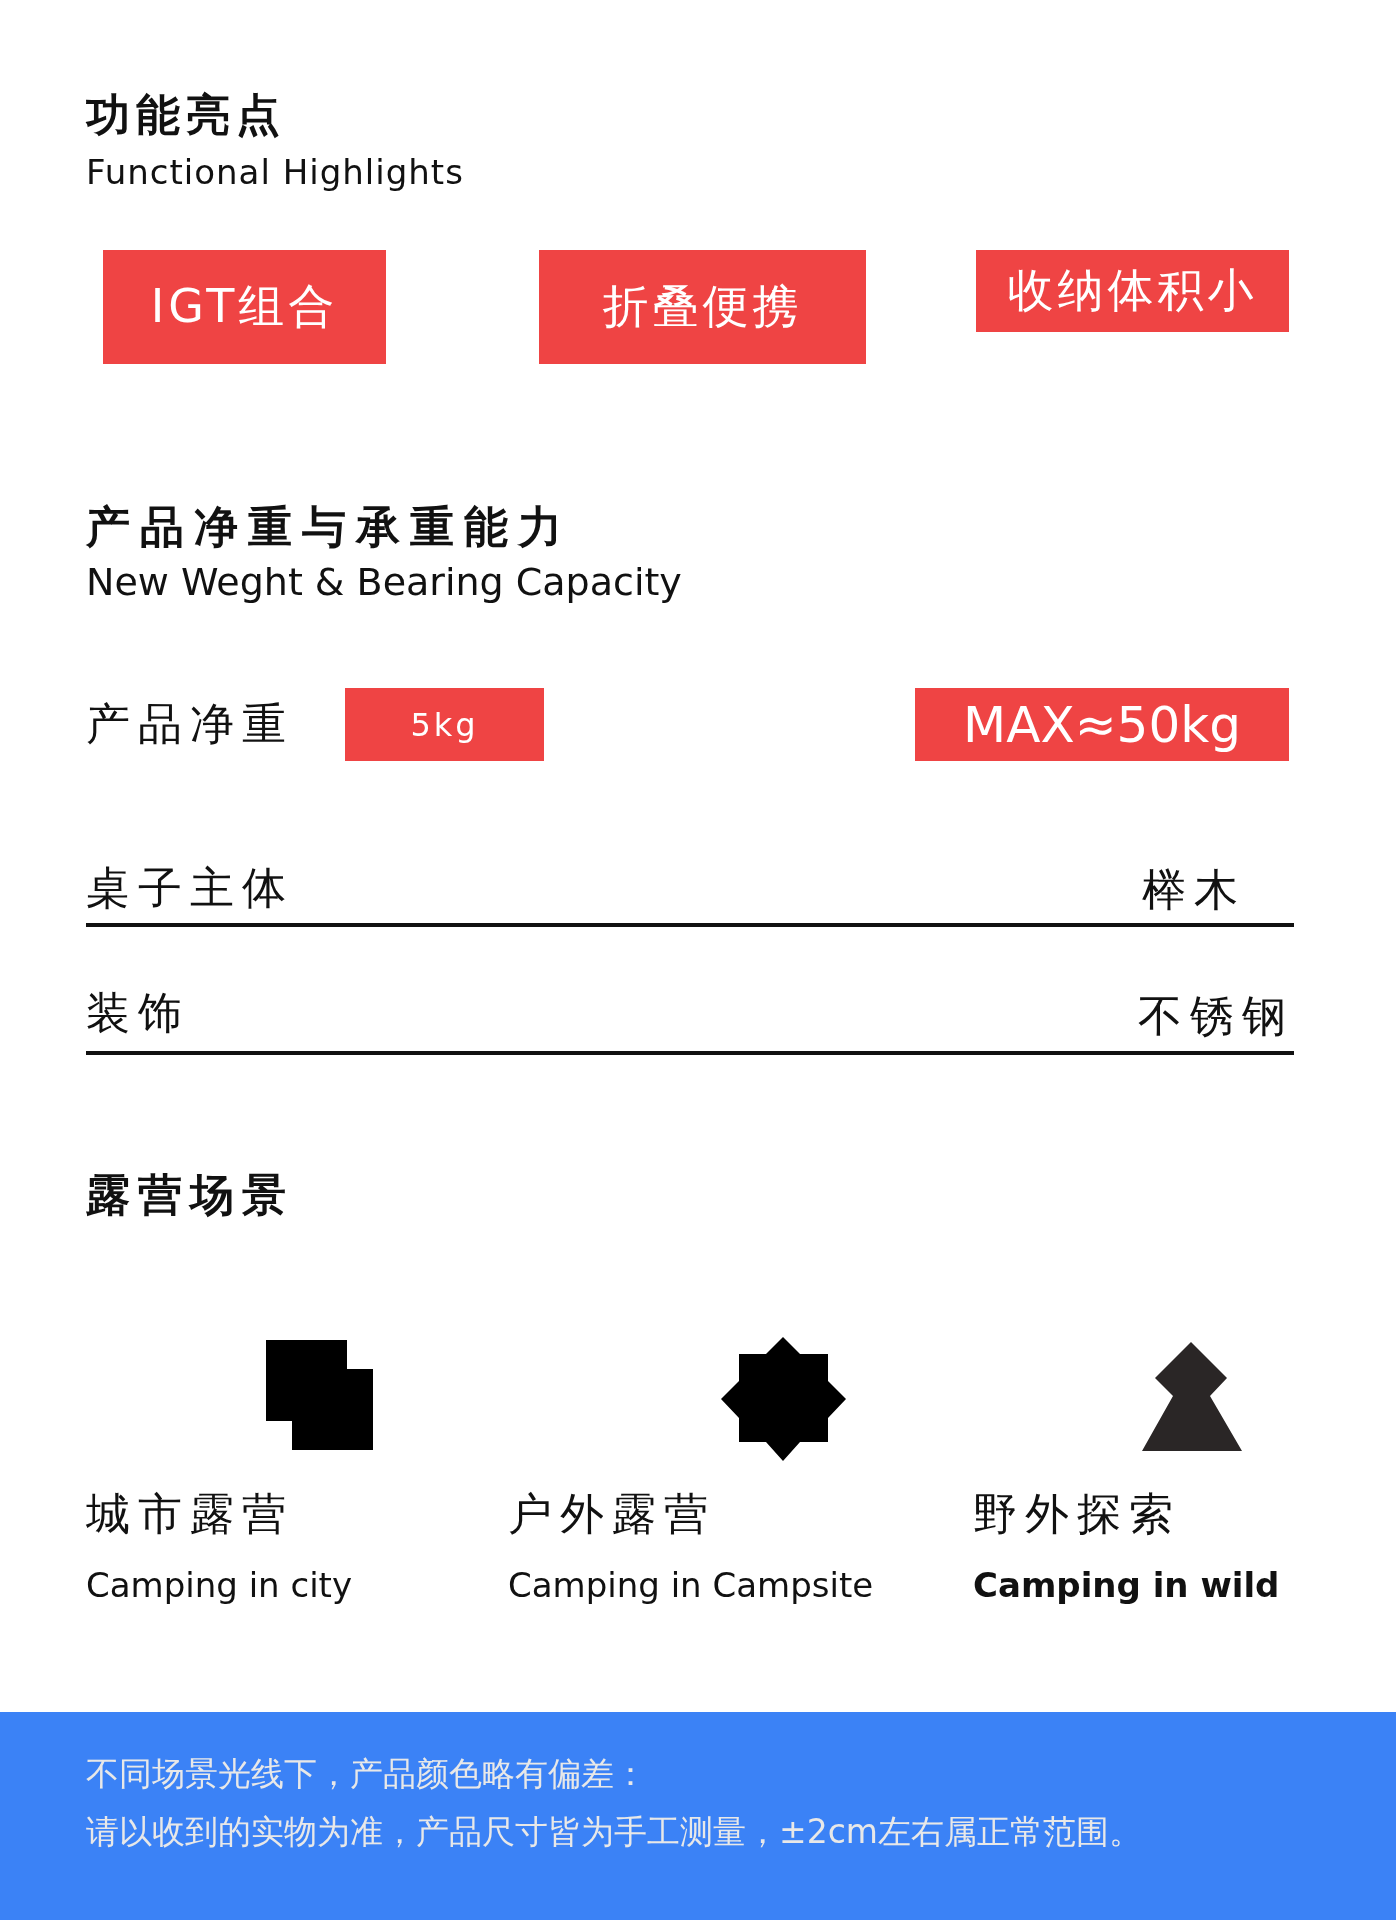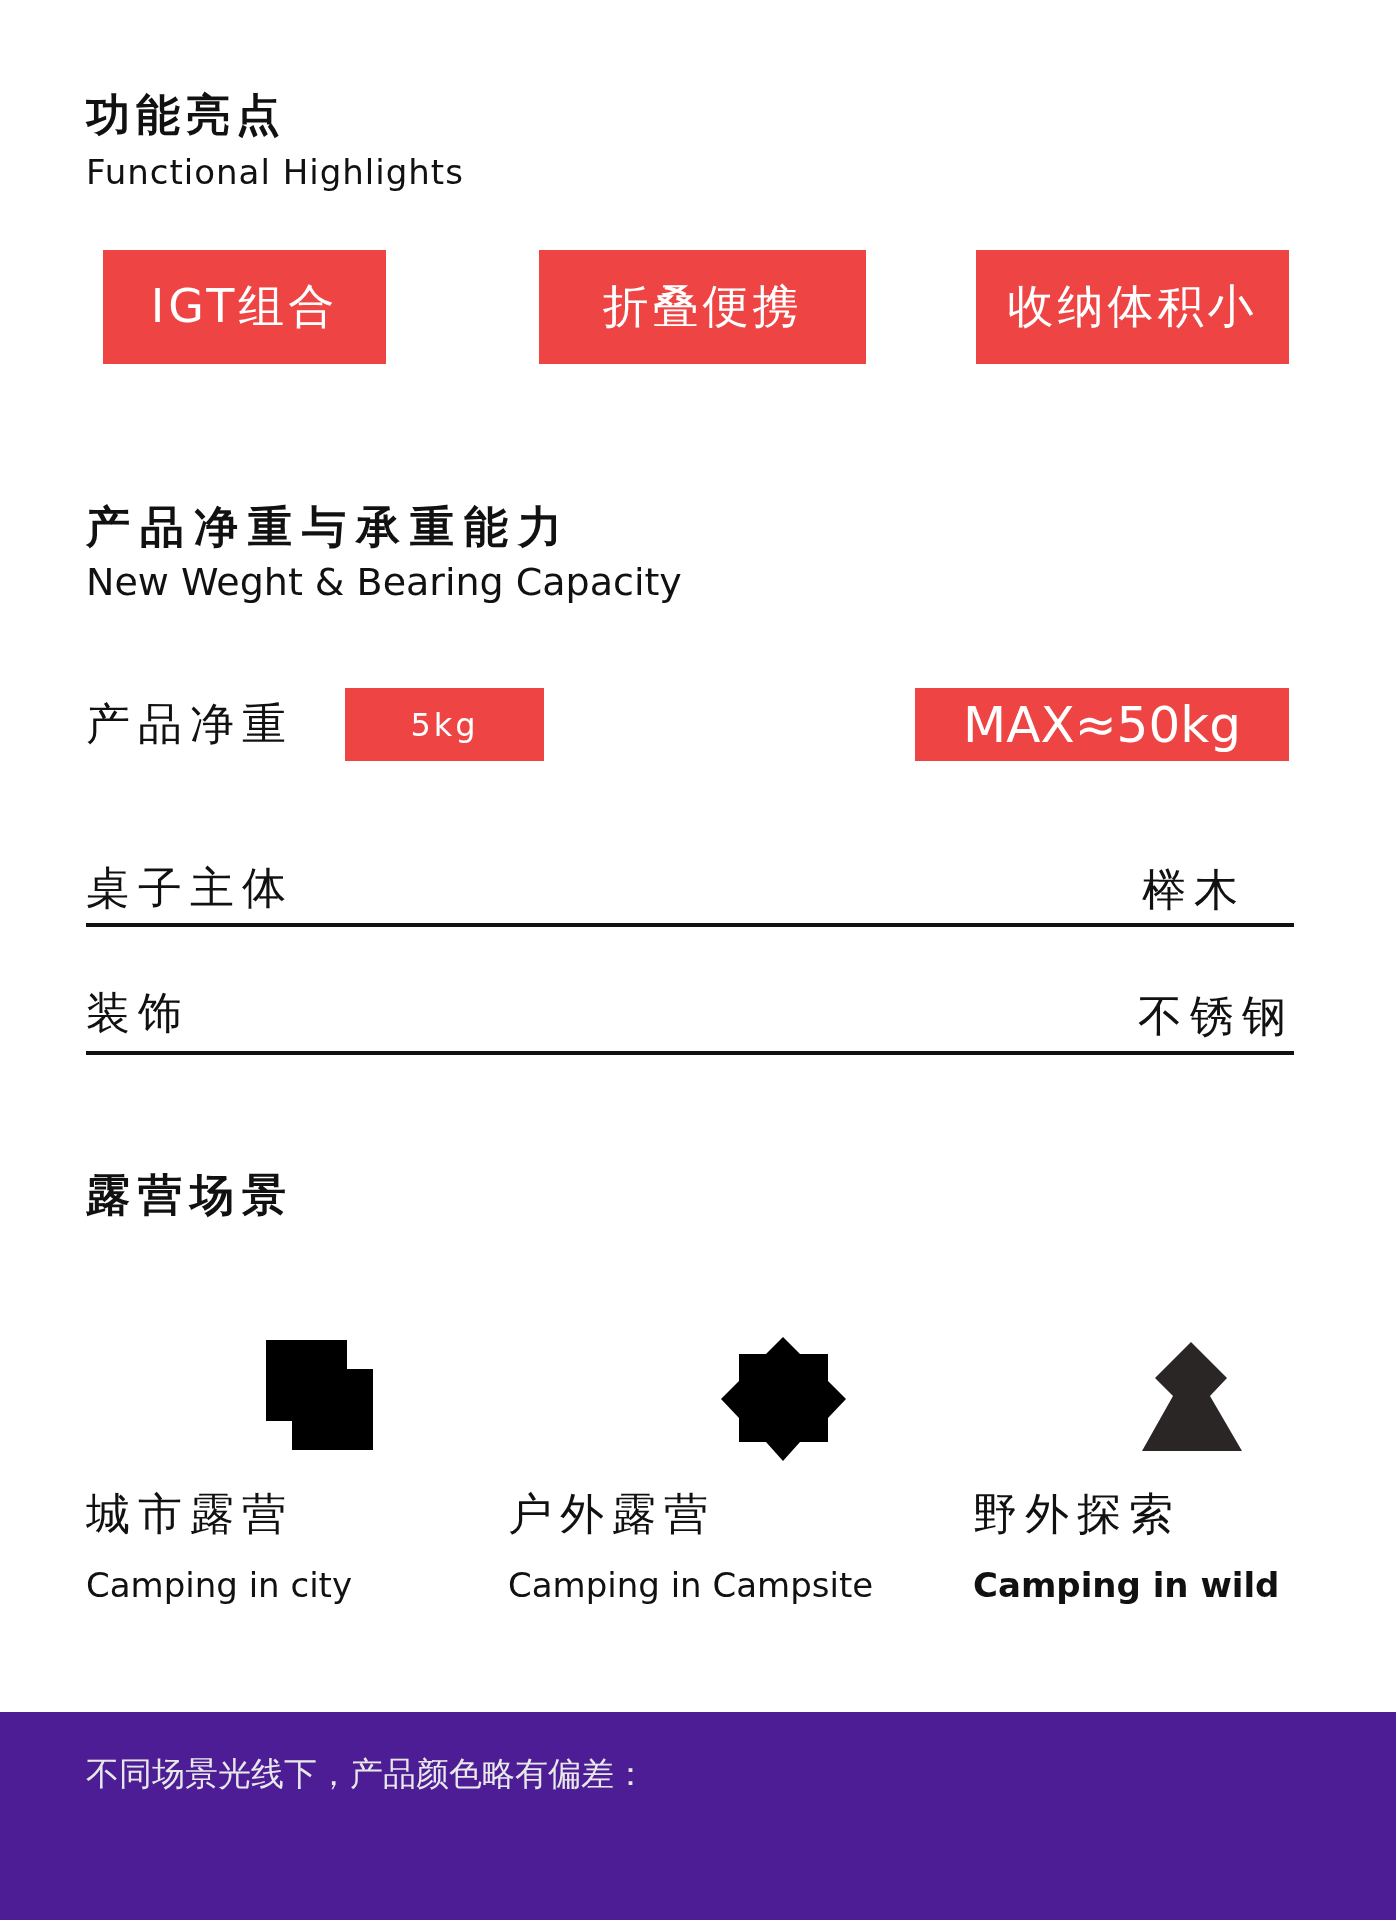--- a/index.html
+++ b/index.html
@@ -17,39 +17,39 @@
     display: flex; align-items: center; justify-content: center;
     font-size: 46px; letter-spacing: 4px;
   }
   .row-label { font-size: 44px; letter-spacing: 8px; line-height: 1; }
   .rule { position: absolute; left: 86px; width: 1208px; height: 4px; background: #111; }
   .val-right { position: absolute; font-size: 44px; letter-spacing: 8px; line-height: 1; text-align: right; }
   .scene-cn { font-size: 44px; letter-spacing: 8px; line-height: 1; }
   .scene-en { font-size: 34px; line-height: 1; }
   .footer {
     position: absolute; left: 0; top: 1712px; width: 1396px; height: 208px;
-    background: #4c1d95; color: #e8e8e8;
+    background: #3b82f6; color: #e8e8e8;
   }
   .footer .line { position: absolute; left: 86px; font-size: 33px; line-height: 1; white-space: nowrap; }
   svg { position: absolute; overflow: visible; }
 </style>
 </head>
 <body>
 
 <section>
   <div class="abs h-cn" style="left:86px; top:93px;">功能亮点</div>
   <div class="abs h-en" style="left:86px; top:155px;">Functional Highlights</div>
 
   <div class="tag" style="left:103px; top:250px; width:283px; height:114px;">
     <span>IGT组合</span>
   </div>
   <div class="tag" style="left:539px; top:250px; width:327px; height:114px;">
     <span>折叠便携</span>
   </div>
-  <div class="tag" style="left:976px; top:250px; width:313px; height:114px;">
+  <div class="tag" style="left:976px; top:250px; width:313px; height:82px;">
     <span>收纳体积小</span>
   </div>
 </section>
 
 <section>
   <div class="abs h-cn" style="left:86px; top:505px; letter-spacing:10px;">产品净重与承重能力</div>
   <div class="abs h-en2" style="left:86px; top:563px;">New Weght &amp; Bearing Capacity</div>
 
   <div class="abs row-label" style="left:86px; top:702px;">产品净重</div>
   <div class="tag" style="left:345px; top:688px; width:199px; height:73px; font-size:32px; letter-spacing:3px;">
@@ -92,13 +92,14 @@
     <div class="abs scene-en" style="left:508px; top:1568px;">Camping in Campsite</div>
   </div>
   <div>
     <div class="abs scene-cn" style="left:973px; top:1492px;">野外探索</div>
     <div class="abs scene-en" style="left:973px; top:1568px;font-weight:bold;">Camping in wild</div>
   </div>
 </section>
 
 <footer class="footer">
   <div class="line" style="top:45px;">不同场景光线下，产品颜色略有偏差：</div>
+  <div class="line" style="top:103px;">请以收到的实物为准，产品尺寸皆为手工测量，±2cm左右属正常范围。</div>
 </footer>
 
 </body></html>

